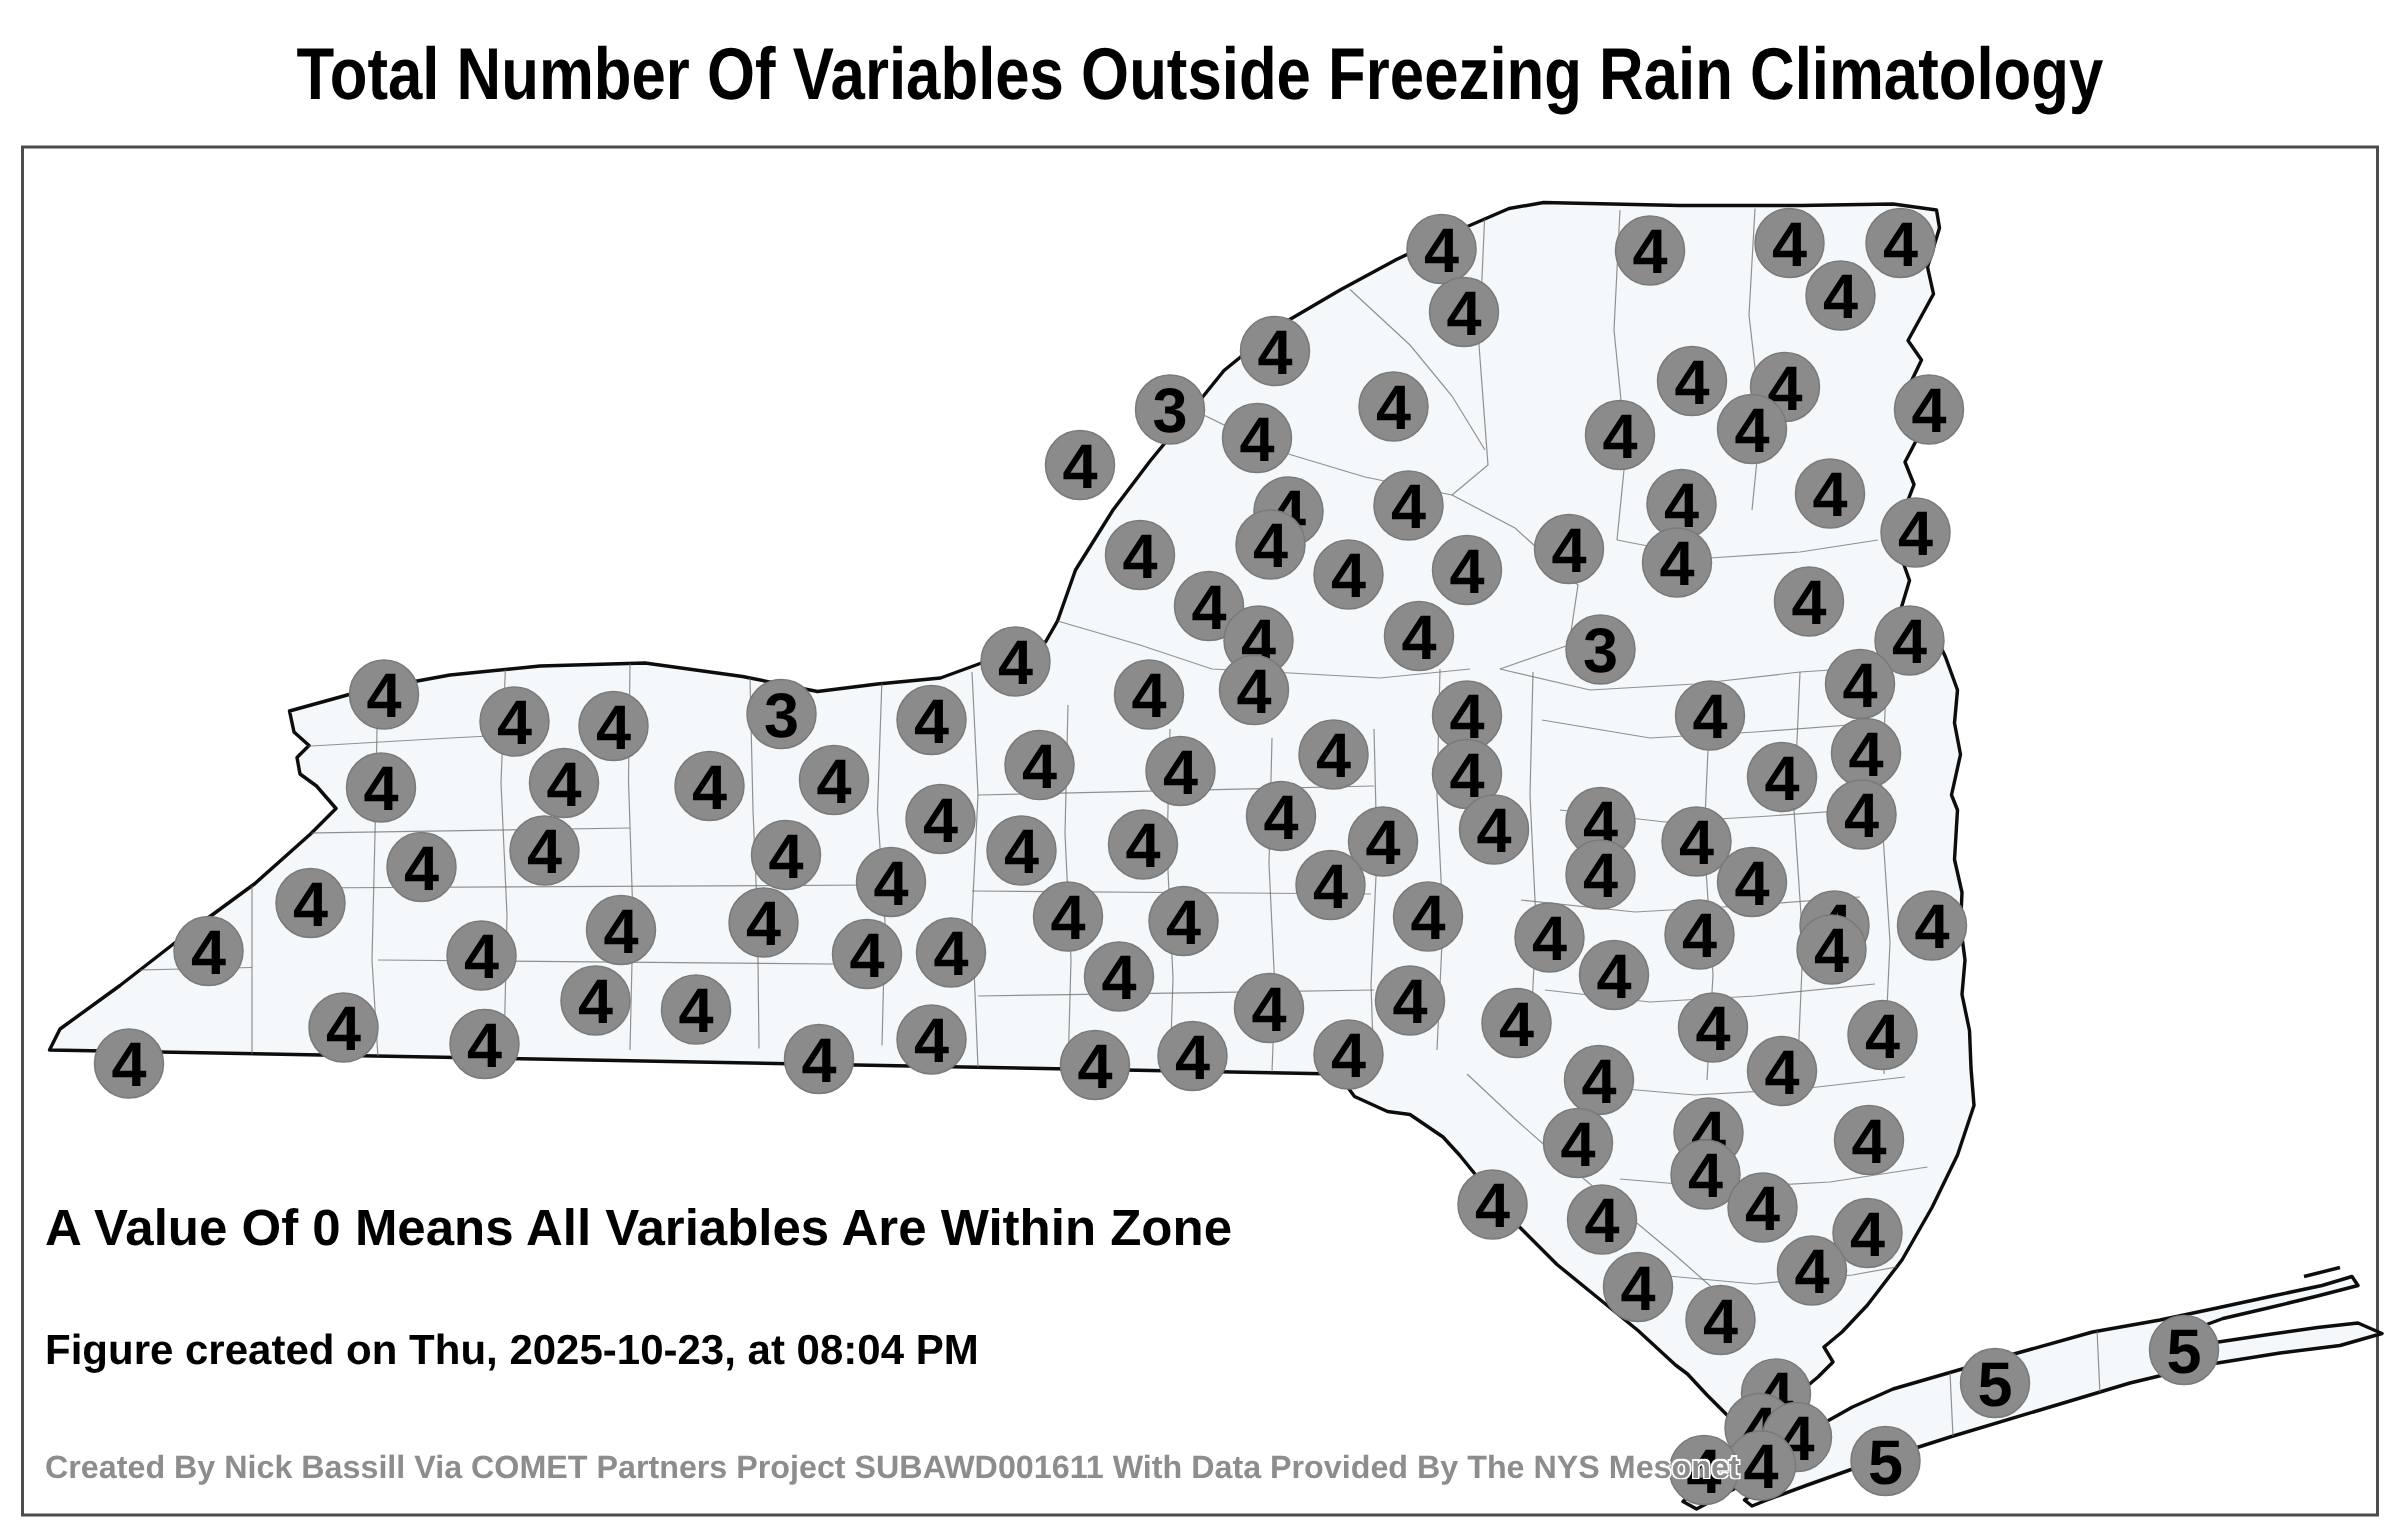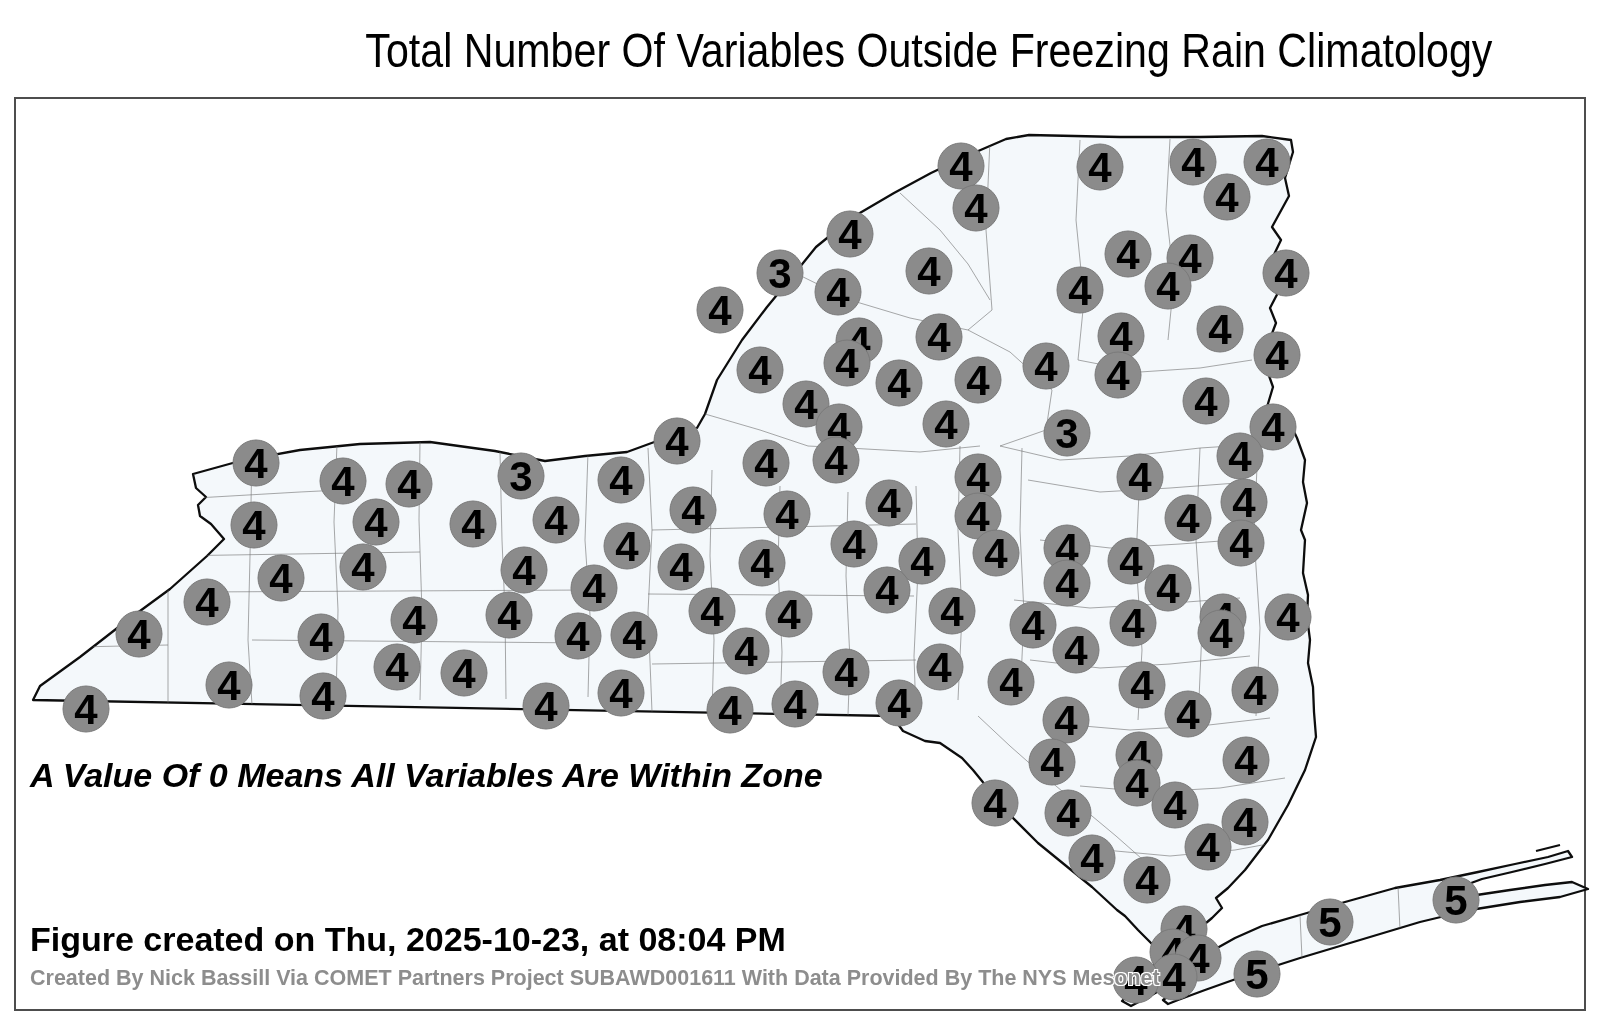--- a/index.html
+++ b/index.html
@@ -1,27 +1,27 @@
 <!DOCTYPE html>
 <html><head>
 <meta charset="utf-8">
 <style>
   html,body{margin:0;padding:0;background:#ffffff;}
   #stage{position:relative;width:1600px;height:1020px;background:#ffffff;overflow:hidden;
          font-family:"Liberation Sans", sans-serif;}
   #map-svg{position:absolute;left:0;top:0;}
-  .page-title{position:absolute;left:0;top:22px;width:1600px;text-align:right;
-              color:#000;font-size:49px;font-weight:400;white-space:nowrap;}
+  .page-title{position:absolute;left:0;top:22px;width:1600px;text-align:center;
+              color:#000;font-size:49px;font-weight:700;white-space:nowrap;}
   .page-title>span{display:inline-block;transform:scaleX(.84);transform-origin:50% 50%;}
   .overlay-text{position:absolute;color:#000;font-weight:bold;white-space:nowrap;
     text-shadow:-2px -2px 0 #fff,2px -2px 0 #fff,-2px 2px 0 #fff,2px 2px 0 #fff,
                 0 -2px 0 #fff,0 2px 0 #fff,-2px 0 0 #fff,2px 0 0 #fff;}
-  .note-line1{left:30px;top:756px;font-size:34px;font-style:italic;}
+  .note-line1{left:30px;top:800px;font-size:34px;}
   .note-line2{left:30px;top:826px;font-size:34px;}
-  .created-line{left:30px;top:920px;font-size:34px;text-align:center;}
+  .created-line{left:30px;top:884px;font-size:28px;text-align:center;}
   .credit-line{left:30px;top:966px;font-size:21.5px;color:#8d8d8d;
     text-shadow:-1px -1px 0 #fff,1px -1px 0 #fff,-1px 1px 0 #fff,1px 1px 0 #fff;}
   .marker-text{font-family:"Liberation Sans", sans-serif;font-weight:bold;}
 </style>
 </head>
 <body>
 
 <div id="stage">
   <svg id="map-svg" width="1600" height="1020">
       <rect x="15" y="98" width="1570" height="912" fill="none" stroke="#4d4d4d" stroke-width="2"></rect>

